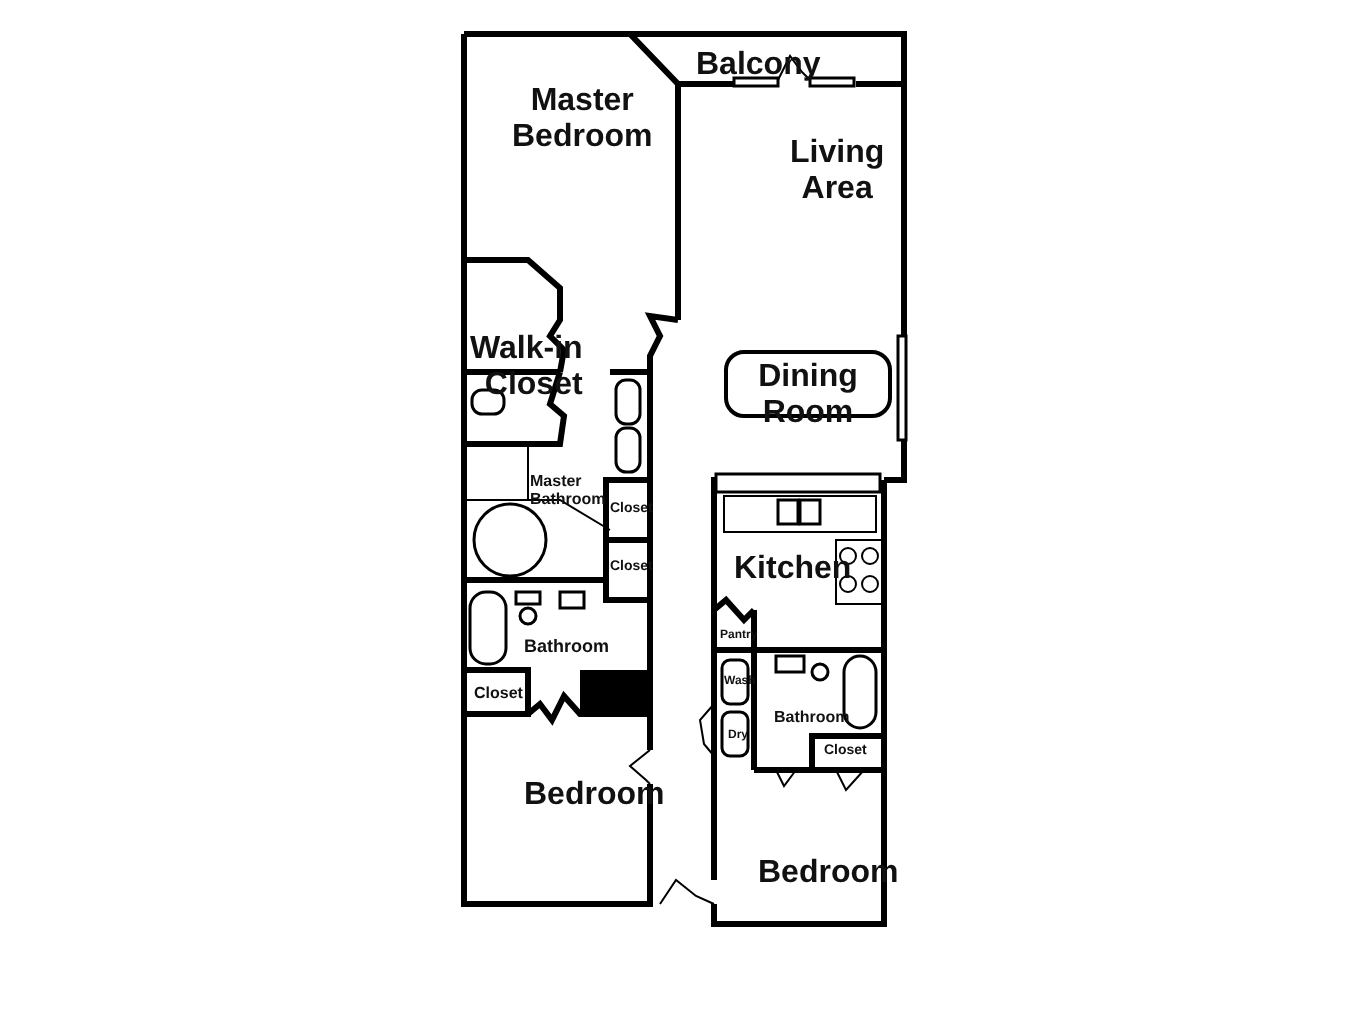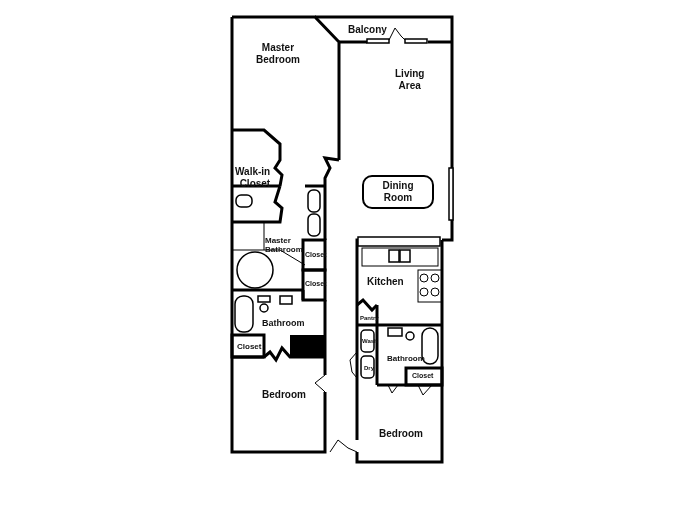--- a/index.html
+++ b/index.html
@@ -3,21 +3,21 @@
 <meta charset="utf-8">
 <style>
   html, body { margin: 0; padding: 0; background: #ffffff; }
   body { width: 683px; height: 512px; position: relative; overflow: hidden; font-family: "Liberation Sans", "DejaVu Sans", sans-serif; }
   svg { position: absolute; left: 0; top: 0; }
   .wall { stroke: #000; stroke-width: 3; fill: none; stroke-linejoin: miter; }
   .thin { stroke: #000; stroke-width: 1; fill: none; }
   .fix { stroke: #000; stroke-width: 1.5; fill: #fff; }
   .lbl { position: absolute; font-weight: bold; color: #111; text-align: center; line-height: 1.15; white-space: nowrap; }
   .lbl.sm { font-size: 7px; }
-  .lbl.md { font-size: 10px; }
+  .lbl.md { font-size: 16px; }
 </style>
 </head>
 <body>
 
 <svg width="683" height="512" viewBox="0 0 683 512">
 
   <g>
 
     <polyline class="wall" points="232,17 315,17 339,42 339,160"></polyline>
     <polyline class="wall" points="232,17 232,452 325,452 325,392"></polyline>
@@ -106,21 +106,21 @@
   <div>Bedroom</div>
 </div>
 <div class="lbl md" style="left:395px;top:68px;">
   <div>Living</div>
   <div>Area</div>
 </div>
 <div class="lbl md" style="left:235px;top:143px;text-align:right;margin-top:23px;">
   <div>Walk-in</div>
   <div>Closet</div>
 </div>
-<div class="lbl md" style="left:362px;top:175px;width:72px;height:34px;border:2.5px solid #000;border-radius:10px;padding-top:3px;box-sizing:border-box;">
+<div class="lbl md" style="left:362px;top:175px;width:84px;height:34px;border:2.5px solid #000;border-radius:10px;padding-top:3px;box-sizing:border-box;">
   <div>Dining</div>
   <div>Room</div>
 </div>
 <div class="lbl sm" style="left:265px;top:236px;text-align:left;font-size:8px;">
   <div>Master</div>
   <div>Bathroom</div>
 </div>
 <div class="lbl sm" style="left:305px;top:251px;">Closet</div>
 <div class="lbl sm" style="left:305px;top:280px;">Closet</div>
 <div class="lbl md" style="left:367px;top:276px;">Kitchen</div>

